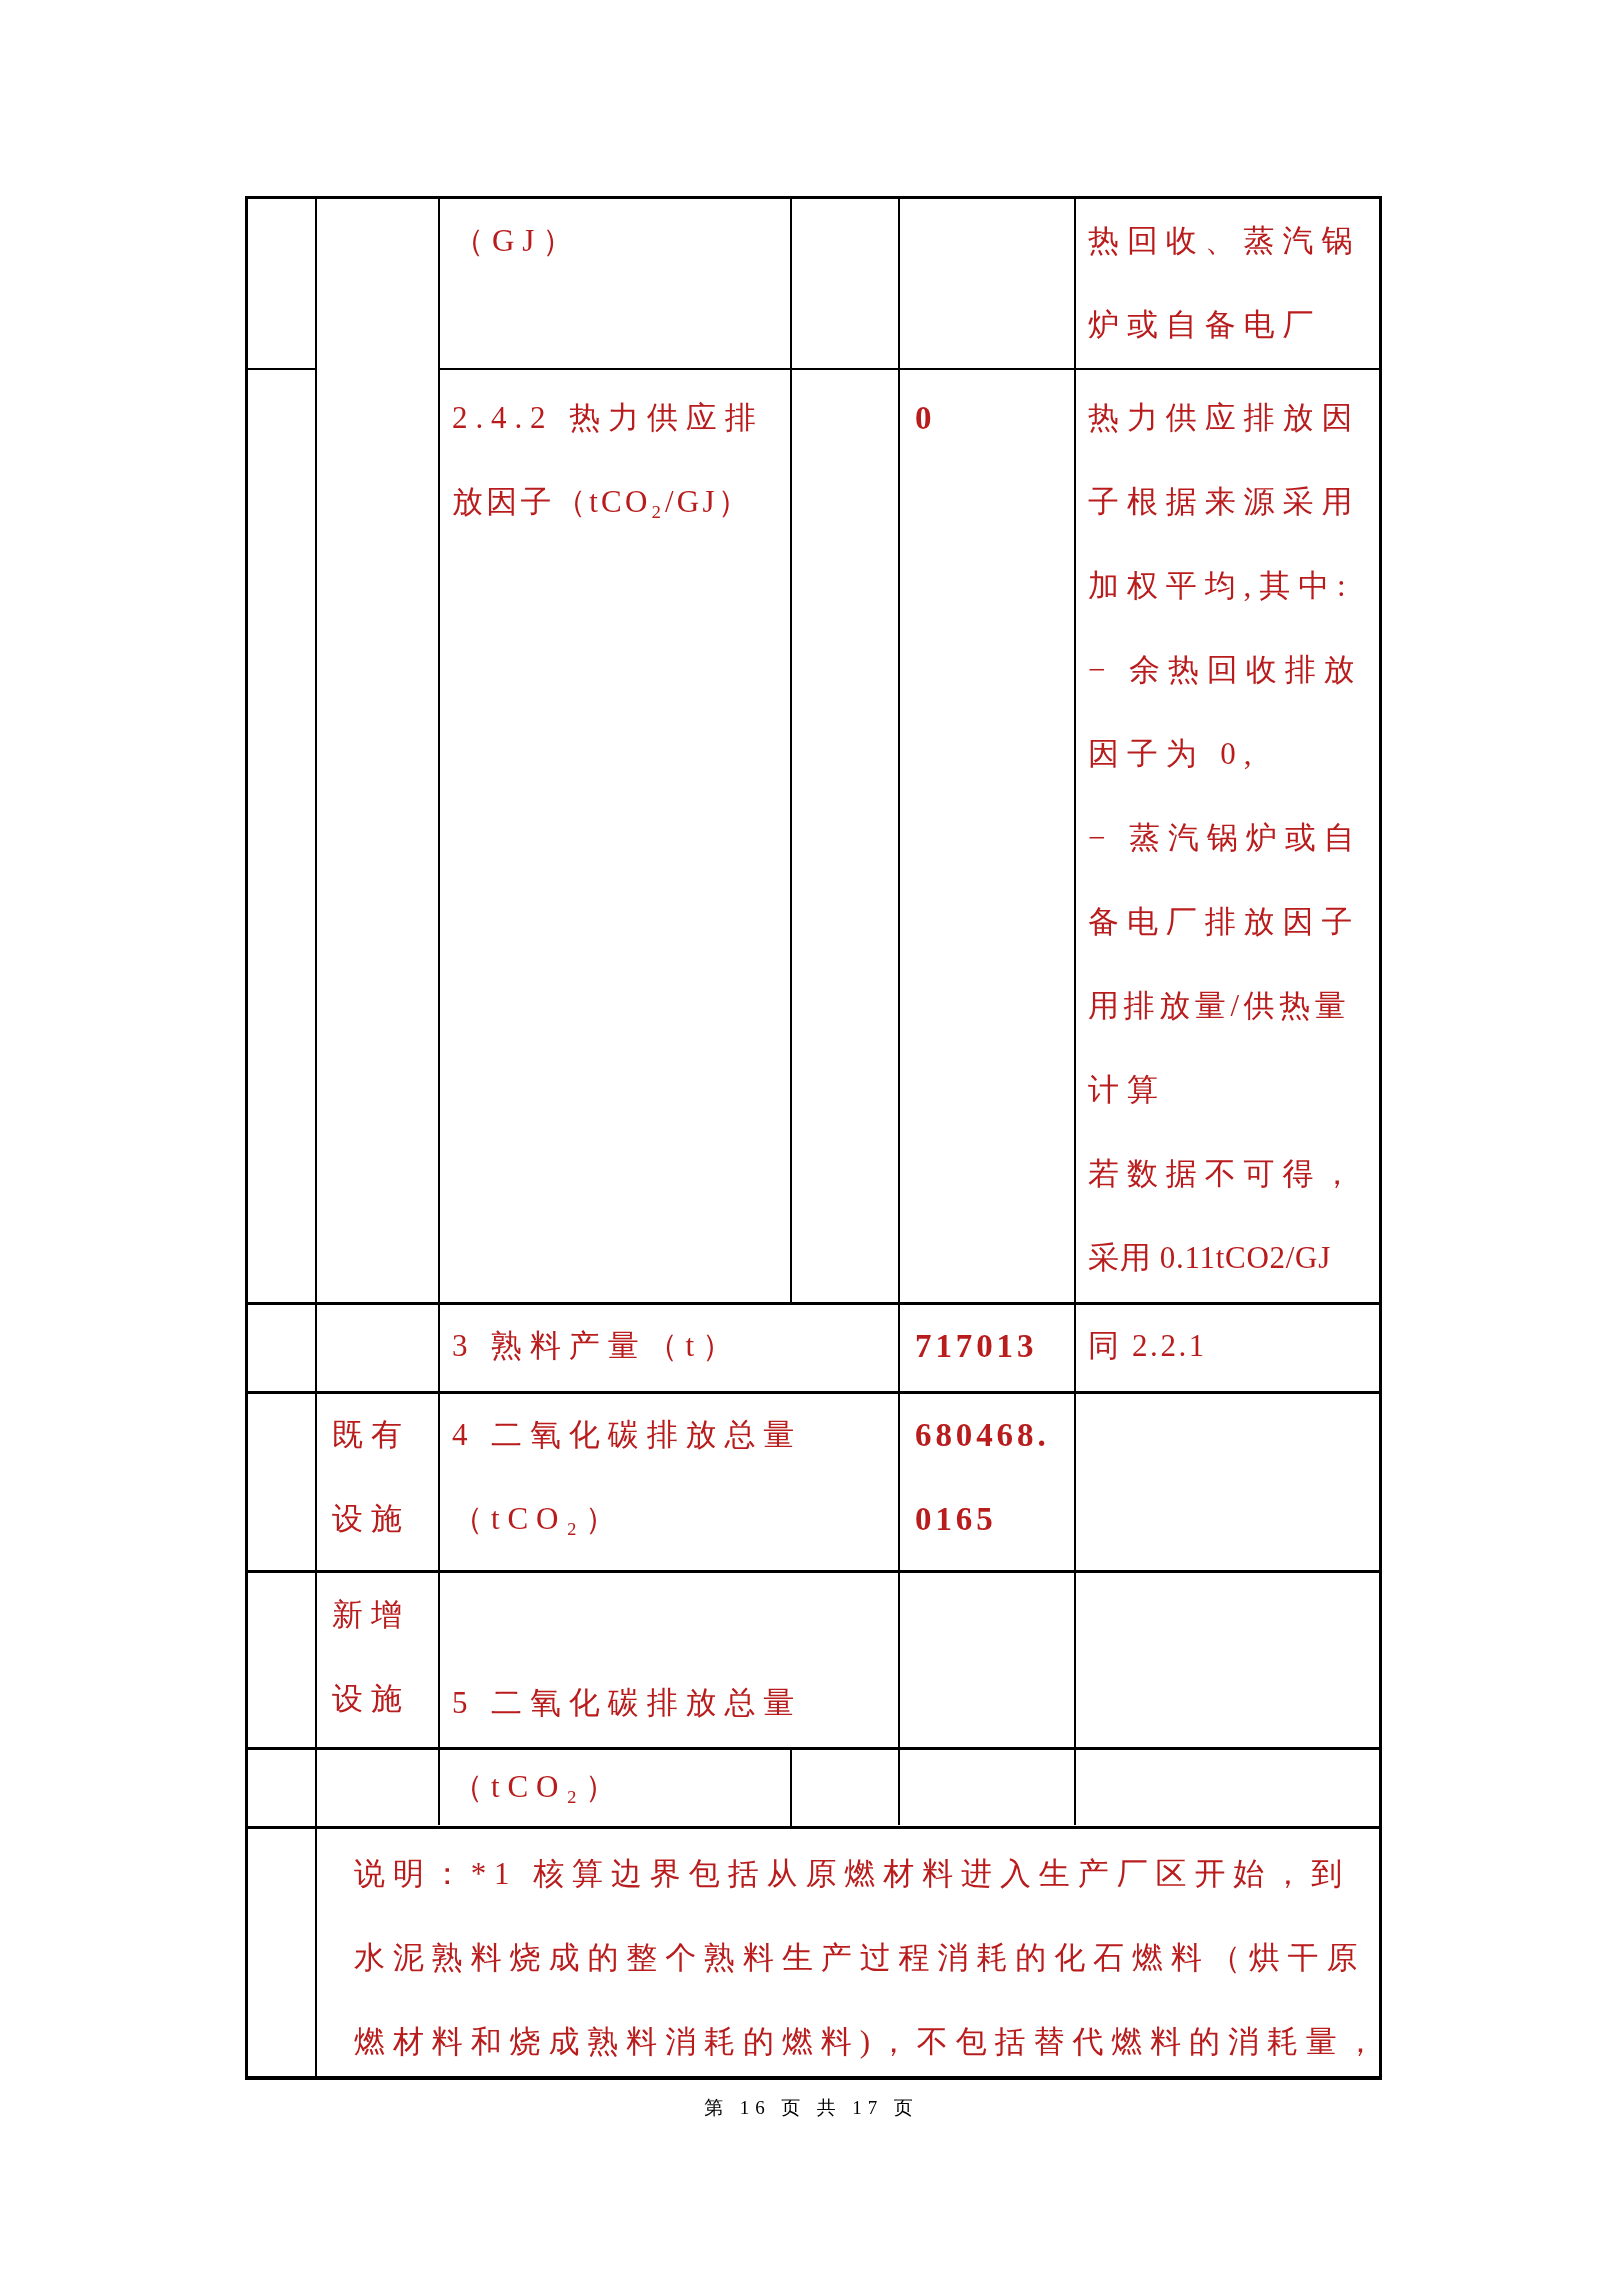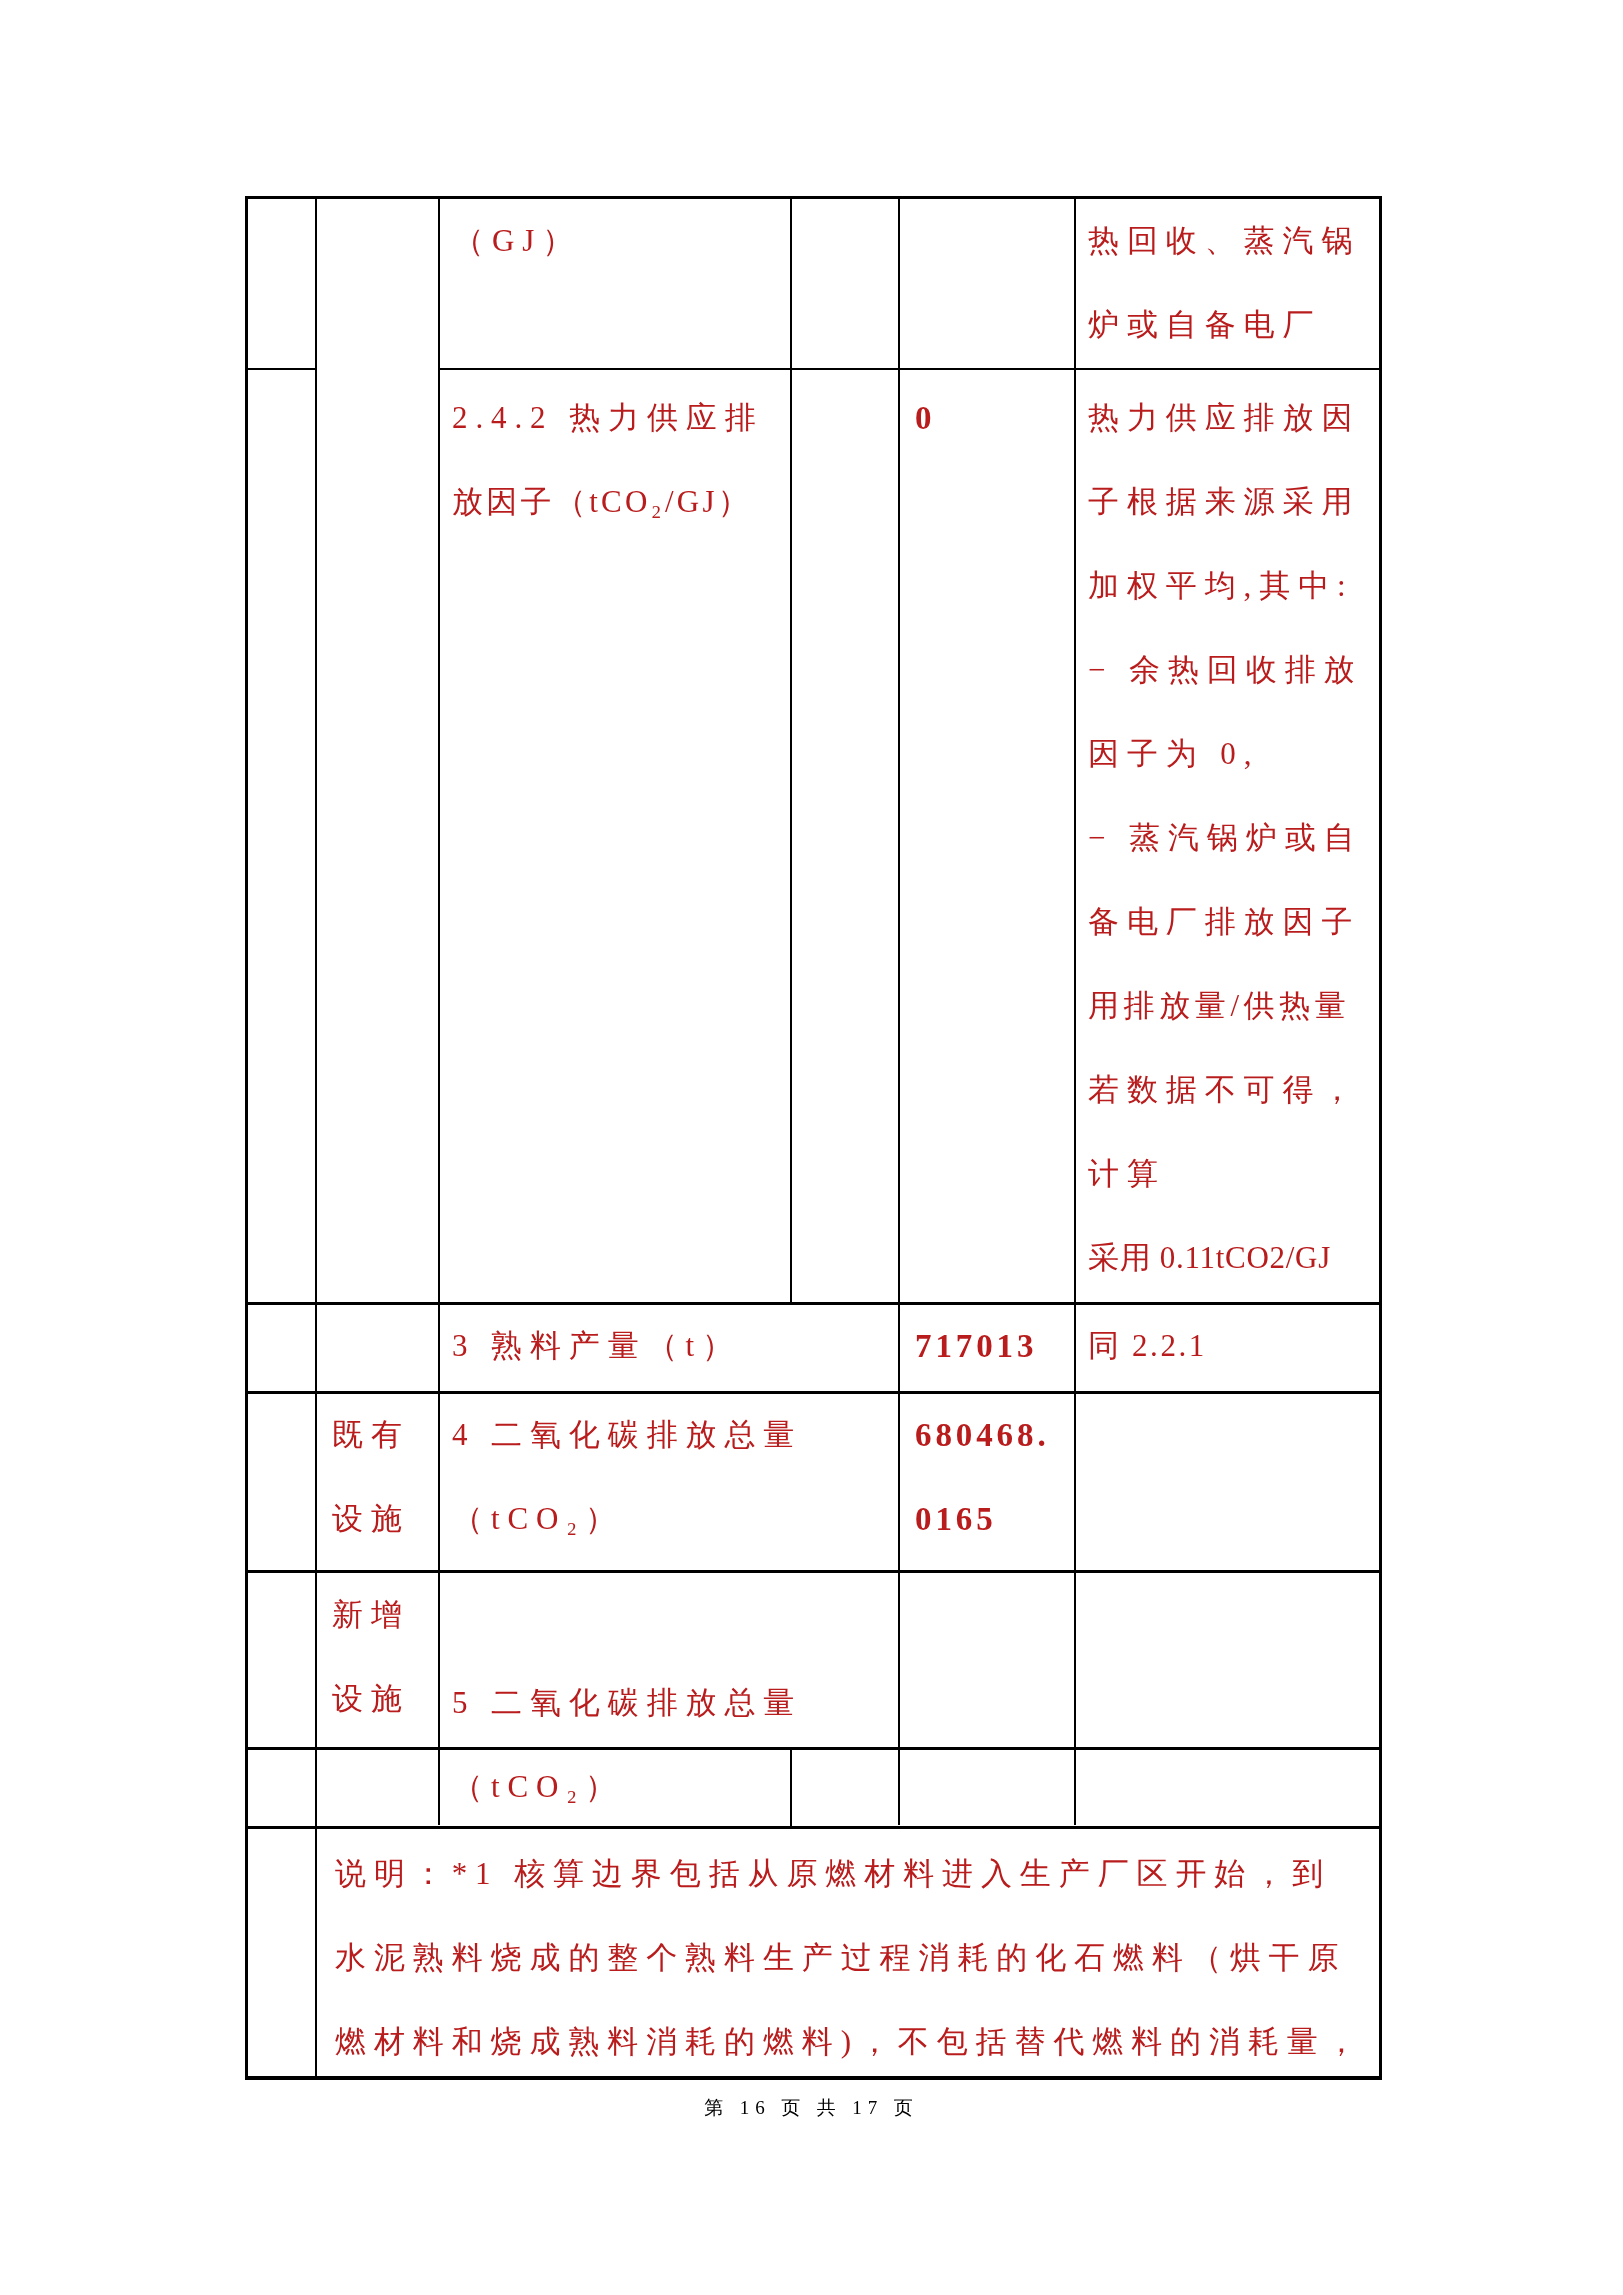--- a/index.html
+++ b/index.html
@@ -81,22 +81,22 @@
   <div class="cell value" style="left:915px;top:376px;width:157px">0</div>
   <div class="cell cell-242-note" style="left:1088px;top:376px;width:292px">
       <div class="tline">热力供应排放因</div>
       <div class="tline">子根据来源采用</div>
       <div class="tline">加权平均,其中:</div>
       <div class="tline">− 余热回收排放</div>
       <div class="tline">因子为 0,</div>
       <div class="tline">− 蒸汽锅炉或自</div>
       <div class="tline">备电厂排放因子</div>
       <div class="tline">用排放量/供热量</div>
+      <div class="tline">计算</div>
       <div class="tline">若数据不可得，</div>
-      <div class="tline">计算</div>
       <div class="tline">采用 0.11tCO2/GJ</div>
     </div>
 
   <div class="cell" style="left:452px;top:1304px;width:445px">3 熟料产量（t）</div>
   <div class="cell value" style="left:915px;top:1304px;width:157px">717013</div>
   <div class="cell ref" style="left:1088px;top:1304px;width:292px">同 2.2.1</div>
 
   <div class="cell" style="left:332px;top:1393px;width:105px">
       <div class="tline">既有</div>
       <div class="tline">设施</div>
@@ -112,21 +112,21 @@
 
   <div class="cell" style="left:332px;top:1573px;width:105px">
       <div class="tline">新增</div>
       <div class="tline">设施</div>
     </div>
   <div class="cell" style="left:452px;top:1661px;width:445px">
       <div class="tline">5 二氧化碳排放总量</div>
       <div class="tline">（tCO₂）</div>
     </div>
 
-  <div class="cell" style="left:335px;top:1832px;width:1044px">
+  <div class="cell" style="left:354px;top:1832px;width:1044px">
       <div class="tline">说明：*1 核算边界包括从原燃材料进入生产厂区开始，到</div>
       <div class="tline">水泥熟料烧成的整个熟料生产过程消耗的化石燃料（烘干原</div>
       <div class="tline">燃材料和烧成熟料消耗的燃料)，不包括替代燃料的消耗量，</div>
     </div>
 
   <div id="footer">第 16 页 共 17 页</div>
 
 </div>
 
 

